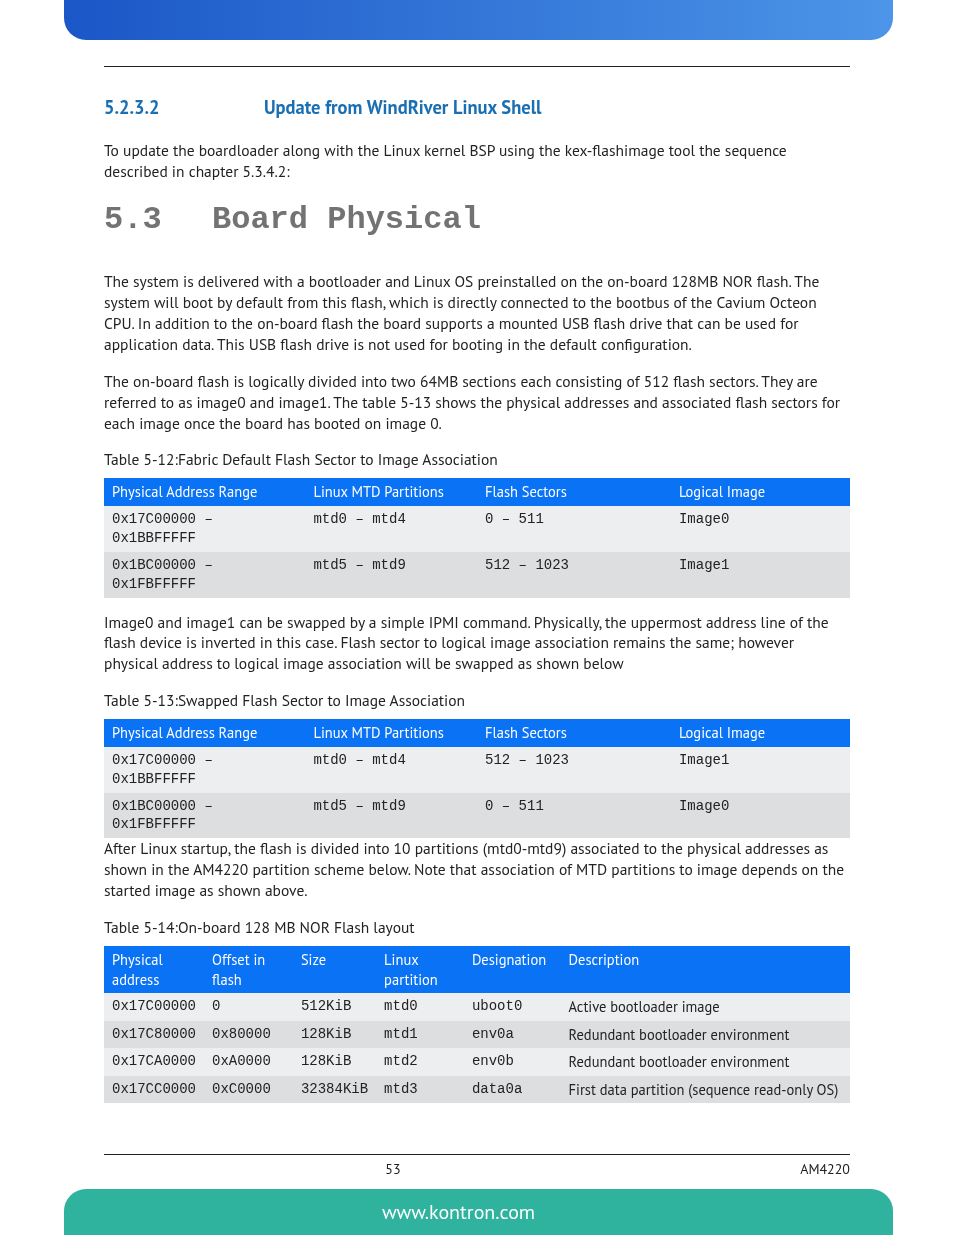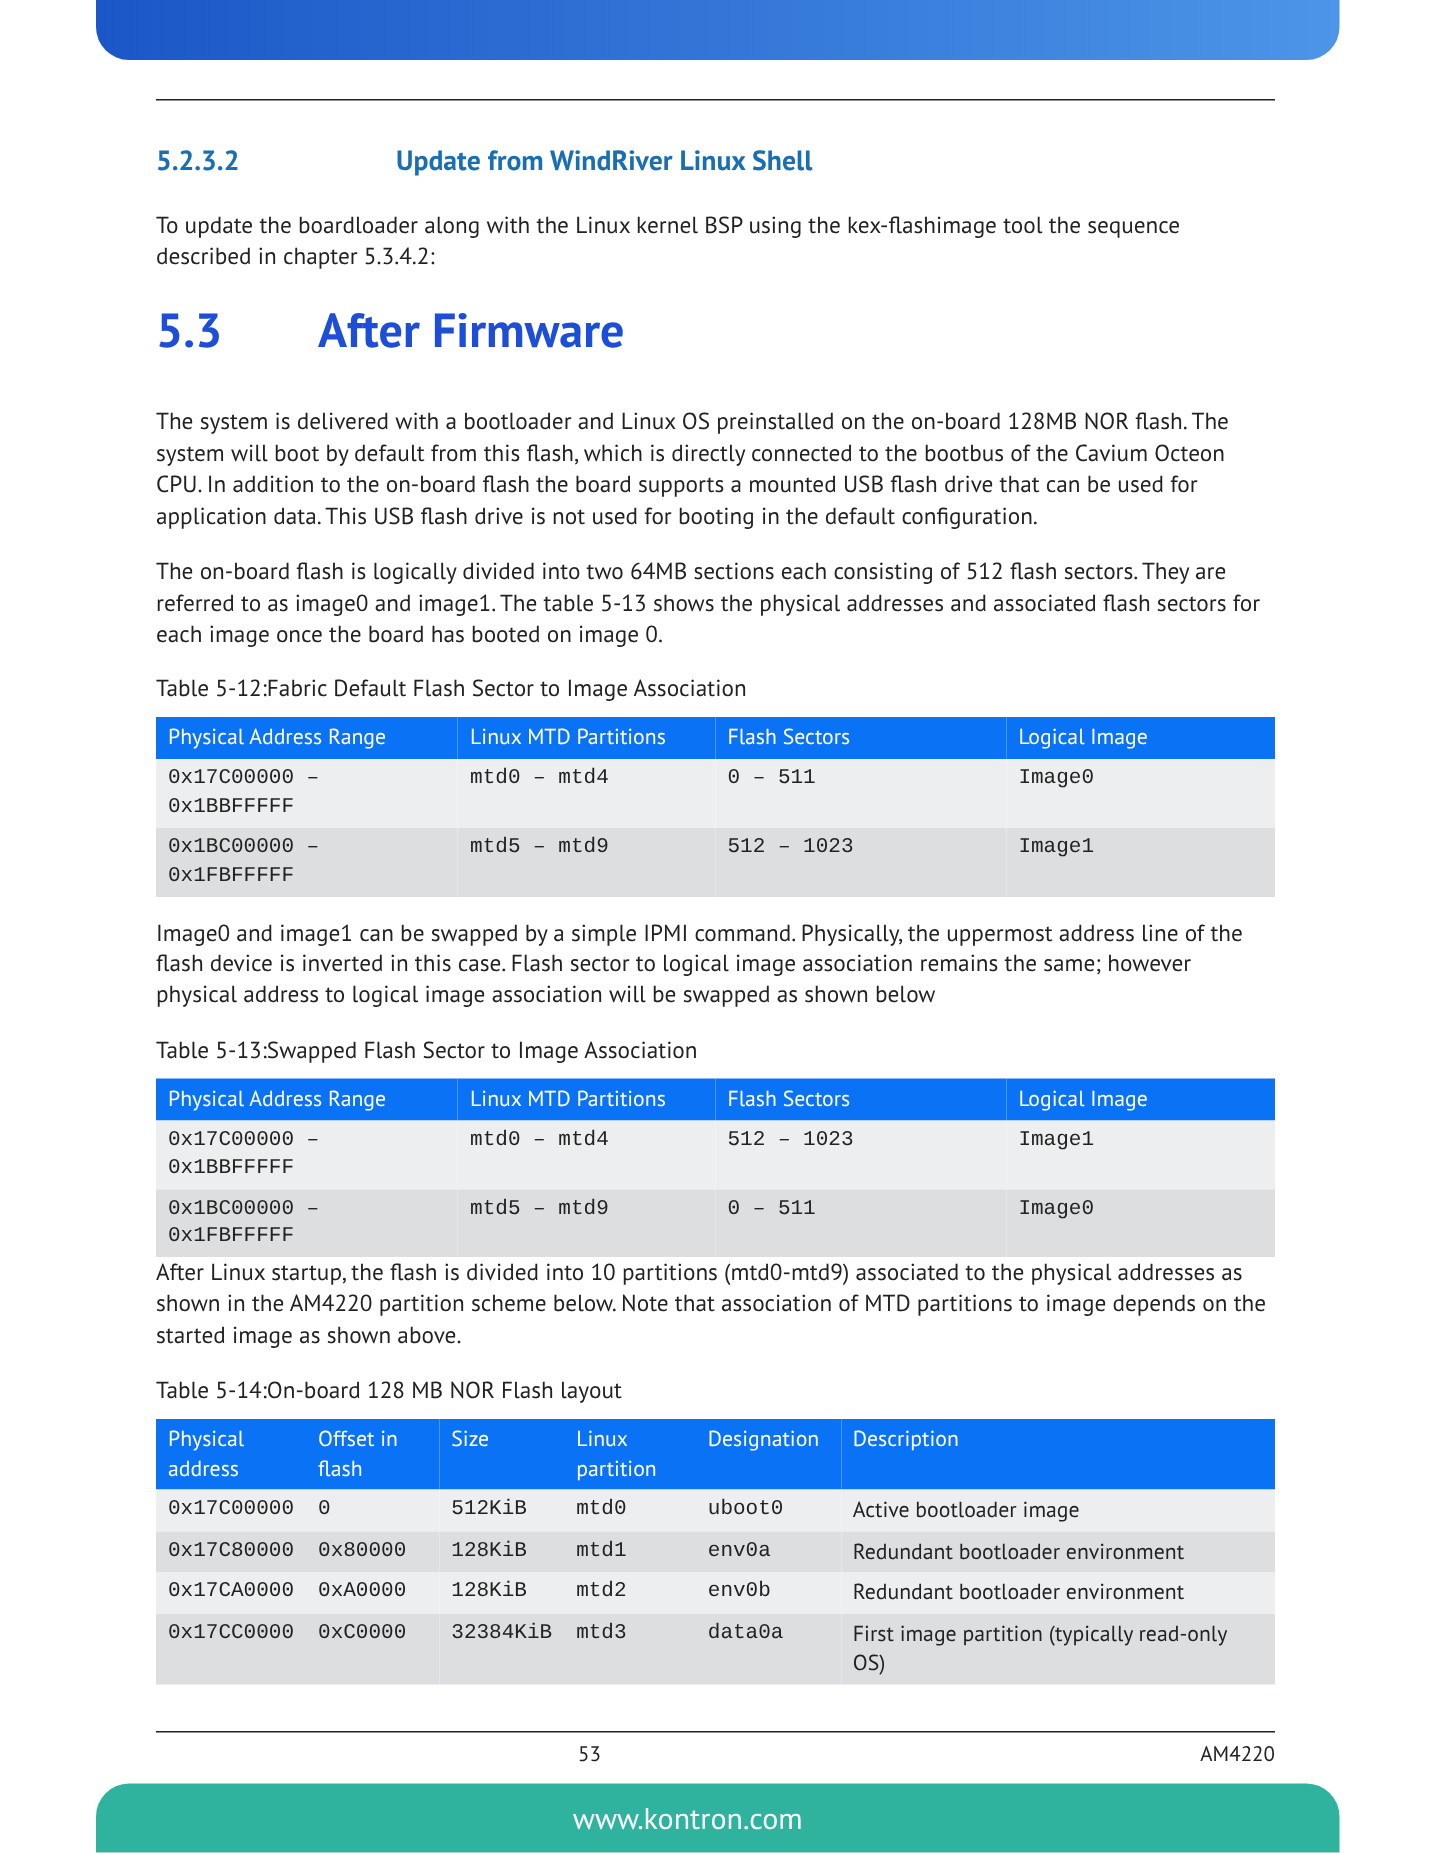--- a/index.html
+++ b/index.html
@@ -24,21 +24,21 @@
   .content {
     position: absolute;
     top: 66px;
     left: 104px;
     width: 746px;
   }
   .hr-top { border: none; border-top: 1px solid #222; margin-bottom: 28px; }
   .subsection-row { display: flex; color: #1a6fb3; font-weight: 600; font-size: 18.5px; margin-bottom: 20px; }
   .subsection-num { width: 160px; }
   .para { margin-bottom: 16px; }
-  .section-row { display: flex; align-items: baseline; color: #1d4ed8; font-weight: 700; margin-bottom: 30px; }
+  .section-row { display: flex; align-items: baseline; color: #737373; font-weight: 700; margin-bottom: 30px; font-family: Liberation Mono, monospace; }
   .section-num { font-size: 32px; width: 108px; }
   .section-title { font-size: 32px; }
   .table-caption { margin-top: 12px; margin-bottom: 8px; }
   table { width: 100%; border-collapse: collapse; font-size: 14.5px; padding-left: 38px; }
   th {
     background: #0a72f5;
     color: #fff;
     font-weight: 400;
     text-align: left;
     padding: 4px 8px;
@@ -93,21 +93,21 @@
 
   <div class="subsection-row">
     <div class="subsection-num">5.2.3.2</div>
     <div>Update from WindRiver Linux Shell</div>
   </div>
 
   <p class="para">To update the boardloader along with the Linux kernel BSP using the kex-flashimage tool the sequence described in chapter 5.3.4.2:</p>
 
   <div class="section-row">
     <div class="section-num">5.3</div>
-    <div class="section-title">After Firmware</div>
+    <div class="section-title">Board Physical</div>
   </div>
 
   <p class="para">The system is delivered with a bootloader and Linux OS preinstalled on the on-board 128MB NOR flash. The system will boot by default from this flash, which is directly connected to the bootbus of the Cavium Octeon CPU. In addition to the on-board flash the board supports a mounted USB flash drive that can be used for application data. This USB flash drive is not used for booting in the default configuration.</p>
   <p class="para">The on-board flash is logically divided into two 64MB sections each consisting of 512 flash sectors. They are referred to as image0 and image1. The table 5-13 shows the physical addresses and associated flash sectors for each image once the board has booted on image 0.</p>
 
   <div class="table-caption">Table 5-12:Fabric Default Flash Sector to Image Association</div>
   <table class="t4">
     <thead>
         <tr>
       <th>Physical Address Range</th>
@@ -198,21 +198,21 @@
         <td class="mono">mtd2</td>
         <td class="mono">env0b</td>
         <td>Redundant bootloader environment</td>
       </tr>
       <tr>
         <td class="mono">0x17CC0000</td>
         <td class="mono">0xC0000</td>
         <td class="mono">32384KiB</td>
         <td class="mono">mtd3</td>
         <td class="mono">data0a</td>
-        <td>First image partition (typically read-only OS)</td>
+        <td>First data partition (sequence read-only OS)</td>
       </tr>
     </tbody>
   </table>
 </div>
 
 <hr class="footer-line">
 <div class="page-num">53</div>
 <div class="model">AM4220</div>
 
 <div class="bottom-banner">

